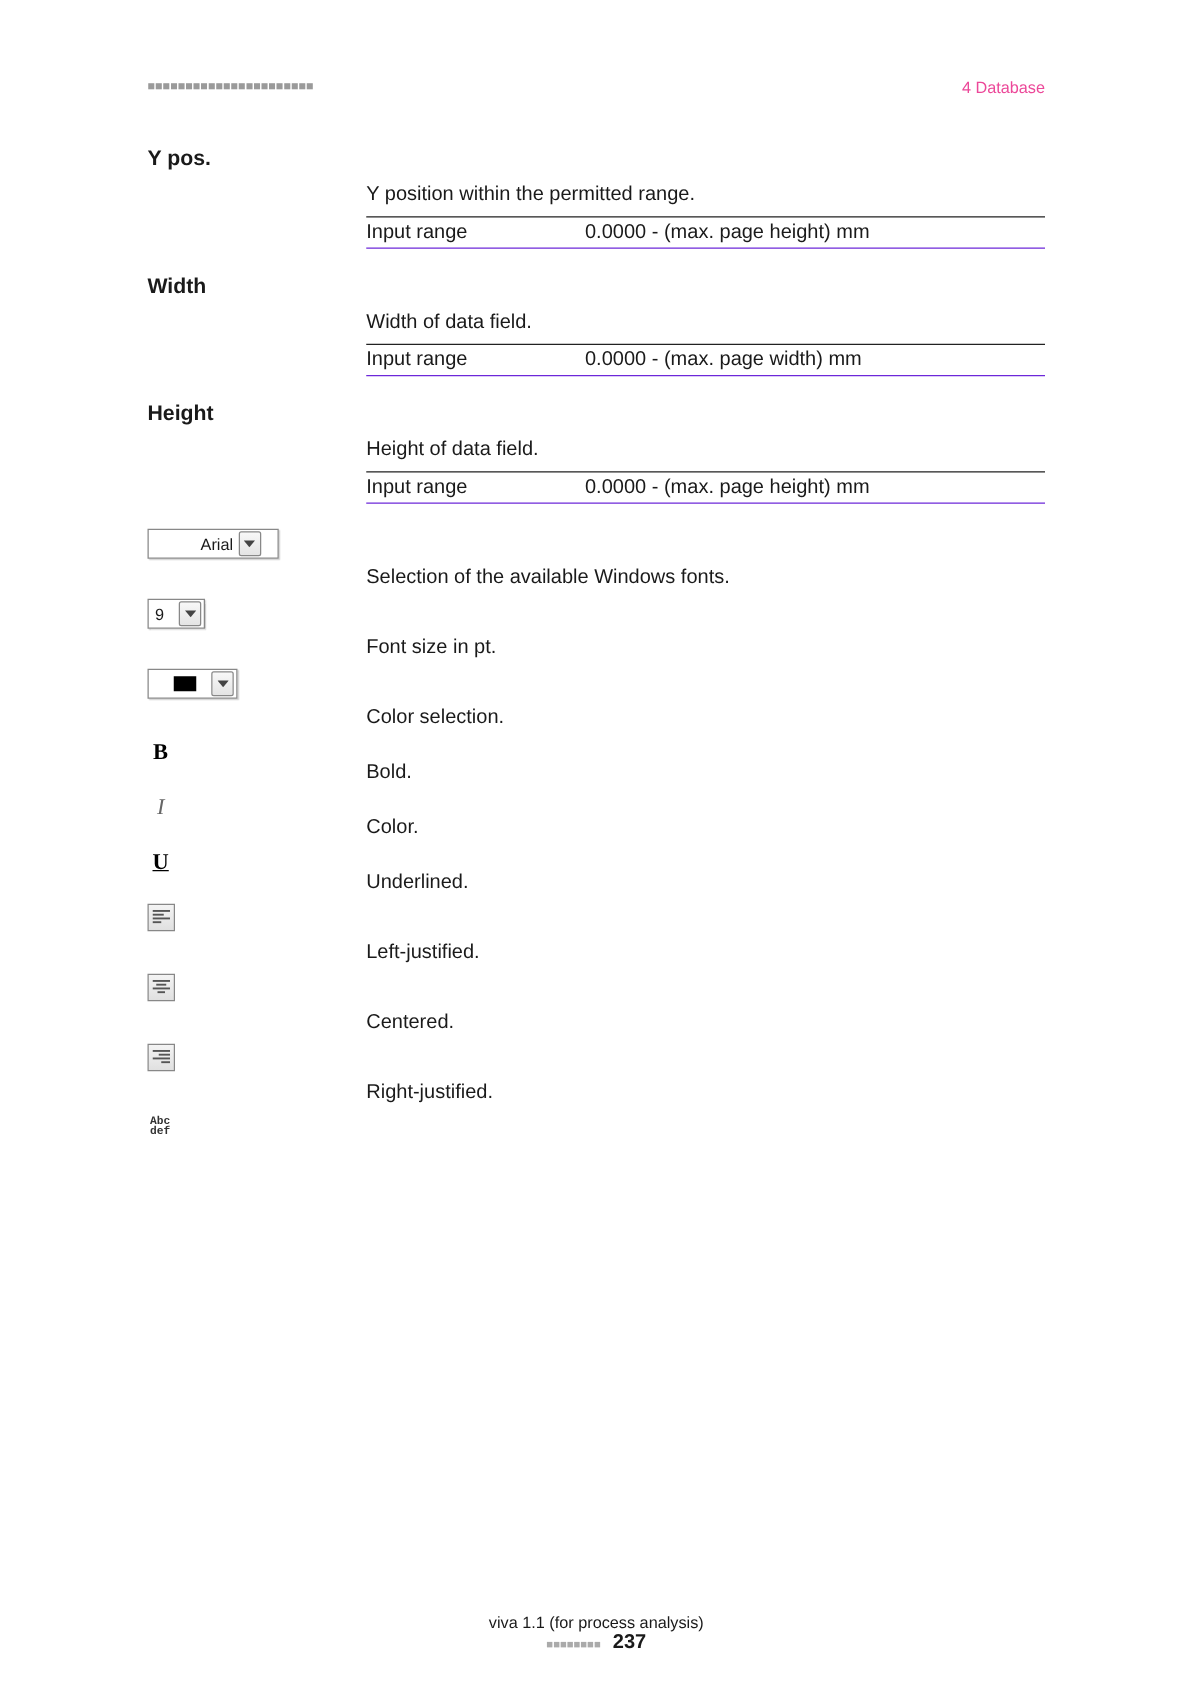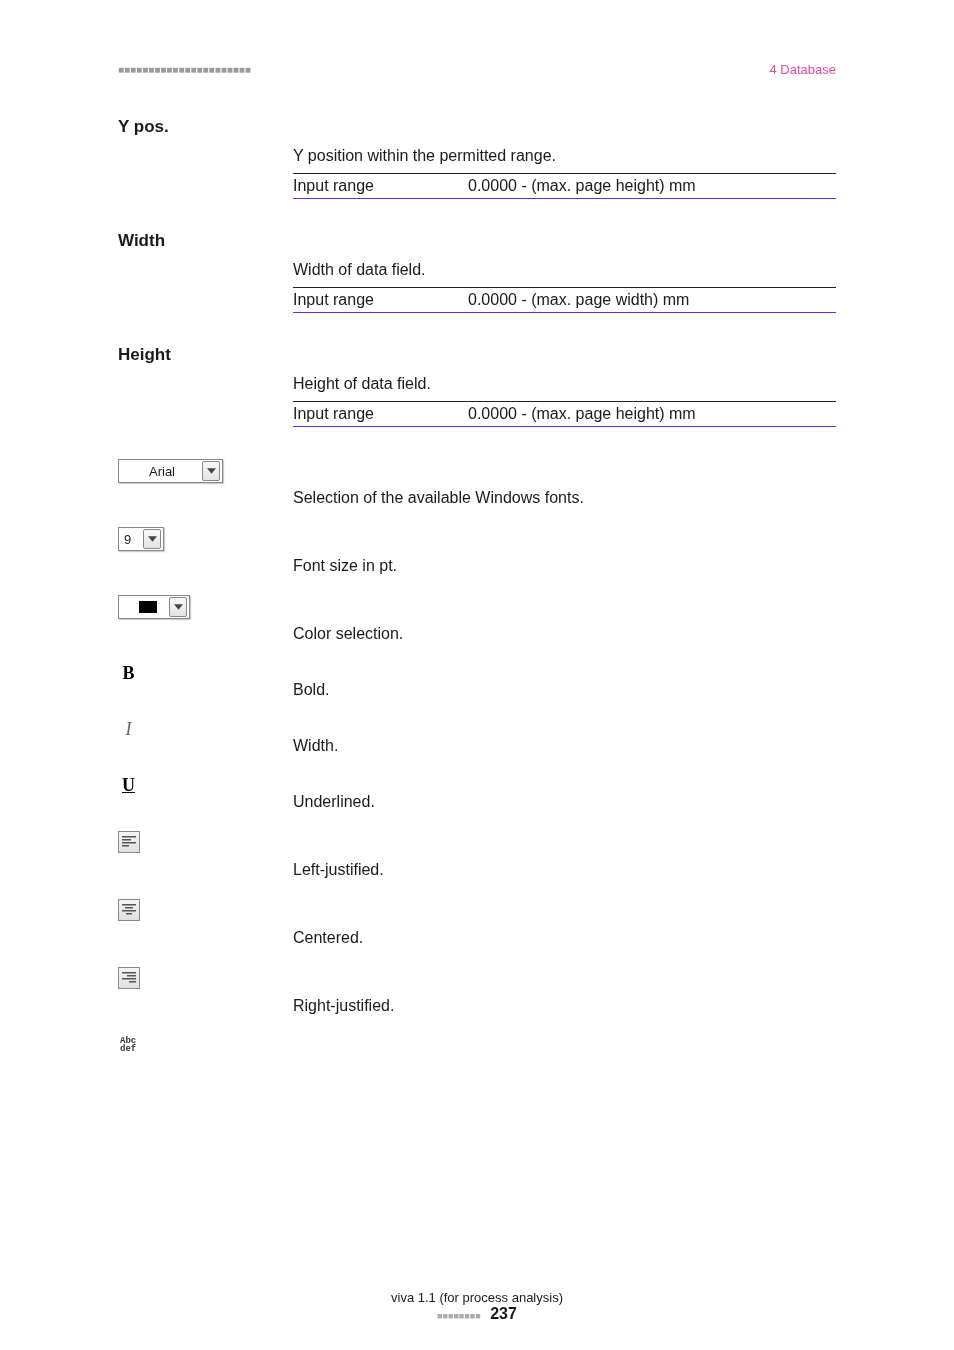--- a/index.html
+++ b/index.html
@@ -27,21 +27,20 @@
     color: #9a9a9a;
     font-size: 10px;
   }
   .header-right {
     font-size: 13px;
     color: #ec4899;
   }
   .entry {
     display: flex;
     margin-bottom: 0;
-    margin-top: 12px;
   }
   .label-col {
     width: 175px;
     flex-shrink: 0;
     padding-top: 0;
   }
   .label-text {
     font-weight: bold;
     font-size: 17px;
   }
@@ -90,21 +89,21 @@
     height: 20px;
     border: 1px solid #888;
     border-radius: 2px;
     margin-left: 4px;
     display: inline-flex;
     align-items: center;
     justify-content: center;
     background: linear-gradient(#f8f8f8,#e4e4e4);
   }
   .combo-arrow svg { width: 9px; height: 6px; }
-  .font-combo { width: 105px; justify-content: space-between; padding-left: 30px; }
+  .font-combo { width: 105px; justify-content: center; padding-left: 30px; }
   .size-combo { width: 46px; justify-content: space-between; }
   .color-combo { width: 72px; justify-content: flex-end; padding-left: 12px; gap: 6px;}
   .color-swatch {
     width: 18px; height: 12px; background: #000; margin-right: 2px;
   }
   .simple-icon {
     width: 21px;
     height: 21px;
     display: inline-flex;
     align-items: center;
@@ -249,21 +248,21 @@
     <div class="desc-col">
       <div class="desc-text first" style="margin-top:18px;">Bold.</div>
     </div>
   </div>
 
   <div class="entry">
     <div class="label-col">
       <span class="simple-icon ital-i">I</span>
     </div>
     <div class="desc-col">
-      <div class="desc-text first" style="margin-top:18px;">Width.</div>
+      <div class="desc-text first" style="margin-top:18px;">Color.</div>
     </div>
   </div>
 
   <div class="entry">
     <div class="label-col">
       <span class="simple-icon under-i">U</span>
     </div>
     <div class="desc-col">
       <div class="desc-text first" style="margin-top:18px;">Underlined.</div>
     </div>

